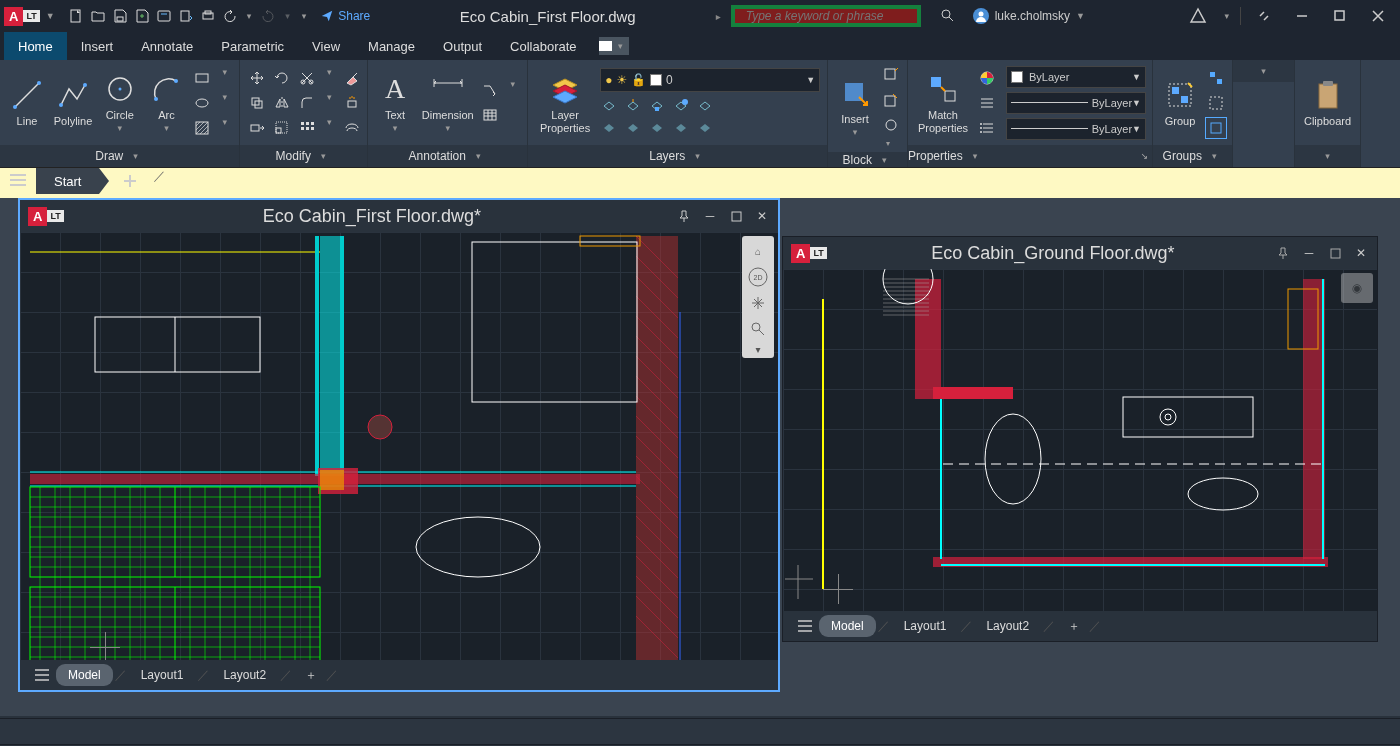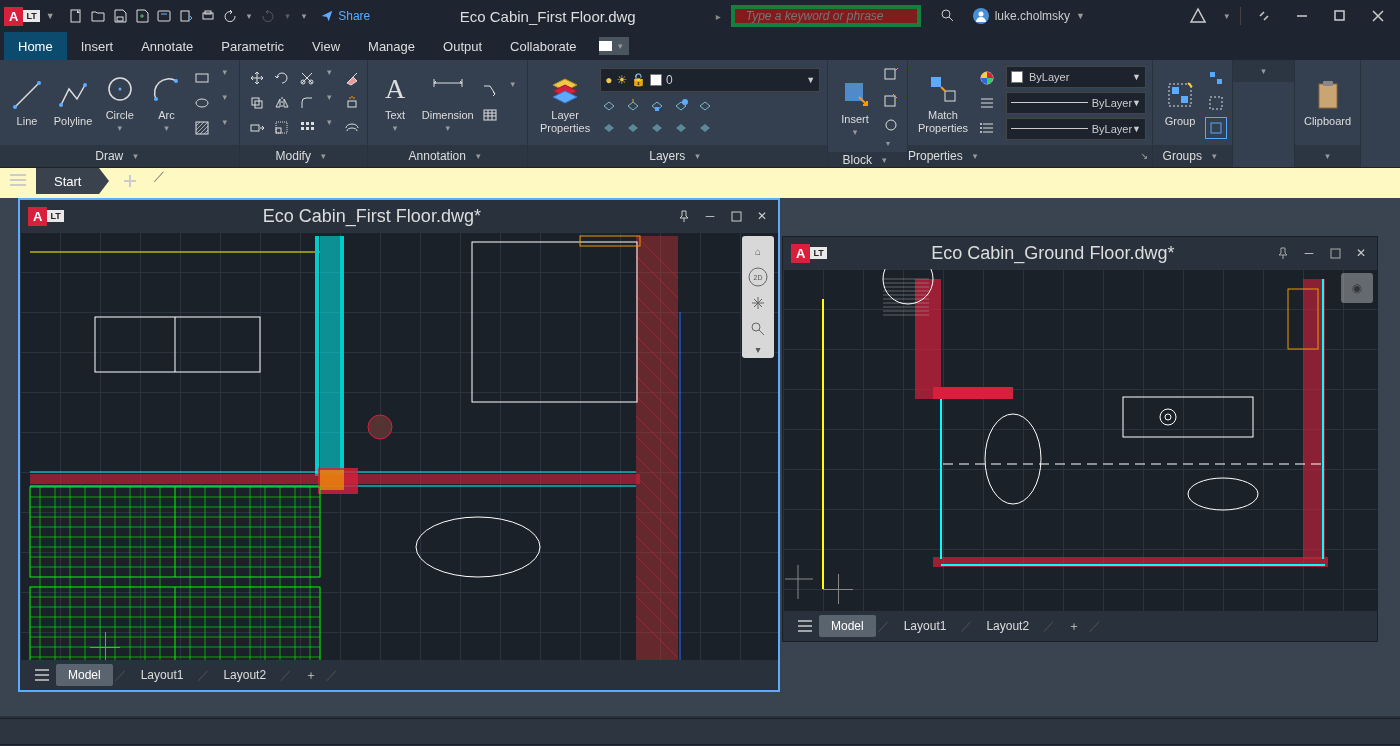--- a/index.html
+++ b/index.html
@@ -74,21 +74,21 @@
   .float-win { position: absolute; background: #252d38; border: 1px solid #1a1f27; display: flex; flex-direction: column; }
   .float-win.active { border: 2px solid #5daaff; }
   .float-titlebar { height: 32px; background: #29323c; display: flex; align-items: center; padding: 0 8px; }
   .float-titlebar .win-title { flex: 1; text-align: center; color: #ddd; font-size: 18px; }
   .float-title-icons { display: flex; gap: 10px; align-items:center;}
   .float-icon { cursor: pointer; color: #ccc; width:16px; height:16px; display:flex; align-items:center; justify-content:center;}
   .canvas { flex: 1; background: #1a2129; position: relative; overflow: hidden; }
   .viewcube { position:absolute; top:4px; right:4px; width:32px; background:#d8d8d8; border-radius:3px; padding:3px; display:flex; flex-direction:column; gap:2px; align-items:center;}
   .viewcube div { width:24px; height:24px; display:flex; align-items:center; justify-content:center; color:#555;}
   .float-footer { height: 30px; background: #29323c; display: flex; align-items: center; padding: 0 8px; }
-  .layout-tab { padding: 0 12px; height: 22px; display: flex; align-items: center; cursor: pointer; color: #ddd; border-radius:2px; position:relative;}
+  .layout-tab { padding: 0 12px; height: 22px; display: flex; align-items: center; cursor: pointer; color: #ddd; border-radius:9px; position:relative;}
   .layout-tab.active { background: #5a646f; color:#fff;}
   .layout-slash { color:#555; margin:0 2px;}
   
   
   .cmdline { height: 26px; background: #2c3540; border-top: 1px solid #1a1f27; margin-top:2px;}
   
   
   .statusbar { height: 30px; background: #29323c; border-top: 1px solid #1a1f27; display: flex; align-items: center; padding: 0 6px; }
   .status-sep { width:1px; height:18px; background:#444; margin:0 3px;}
   

